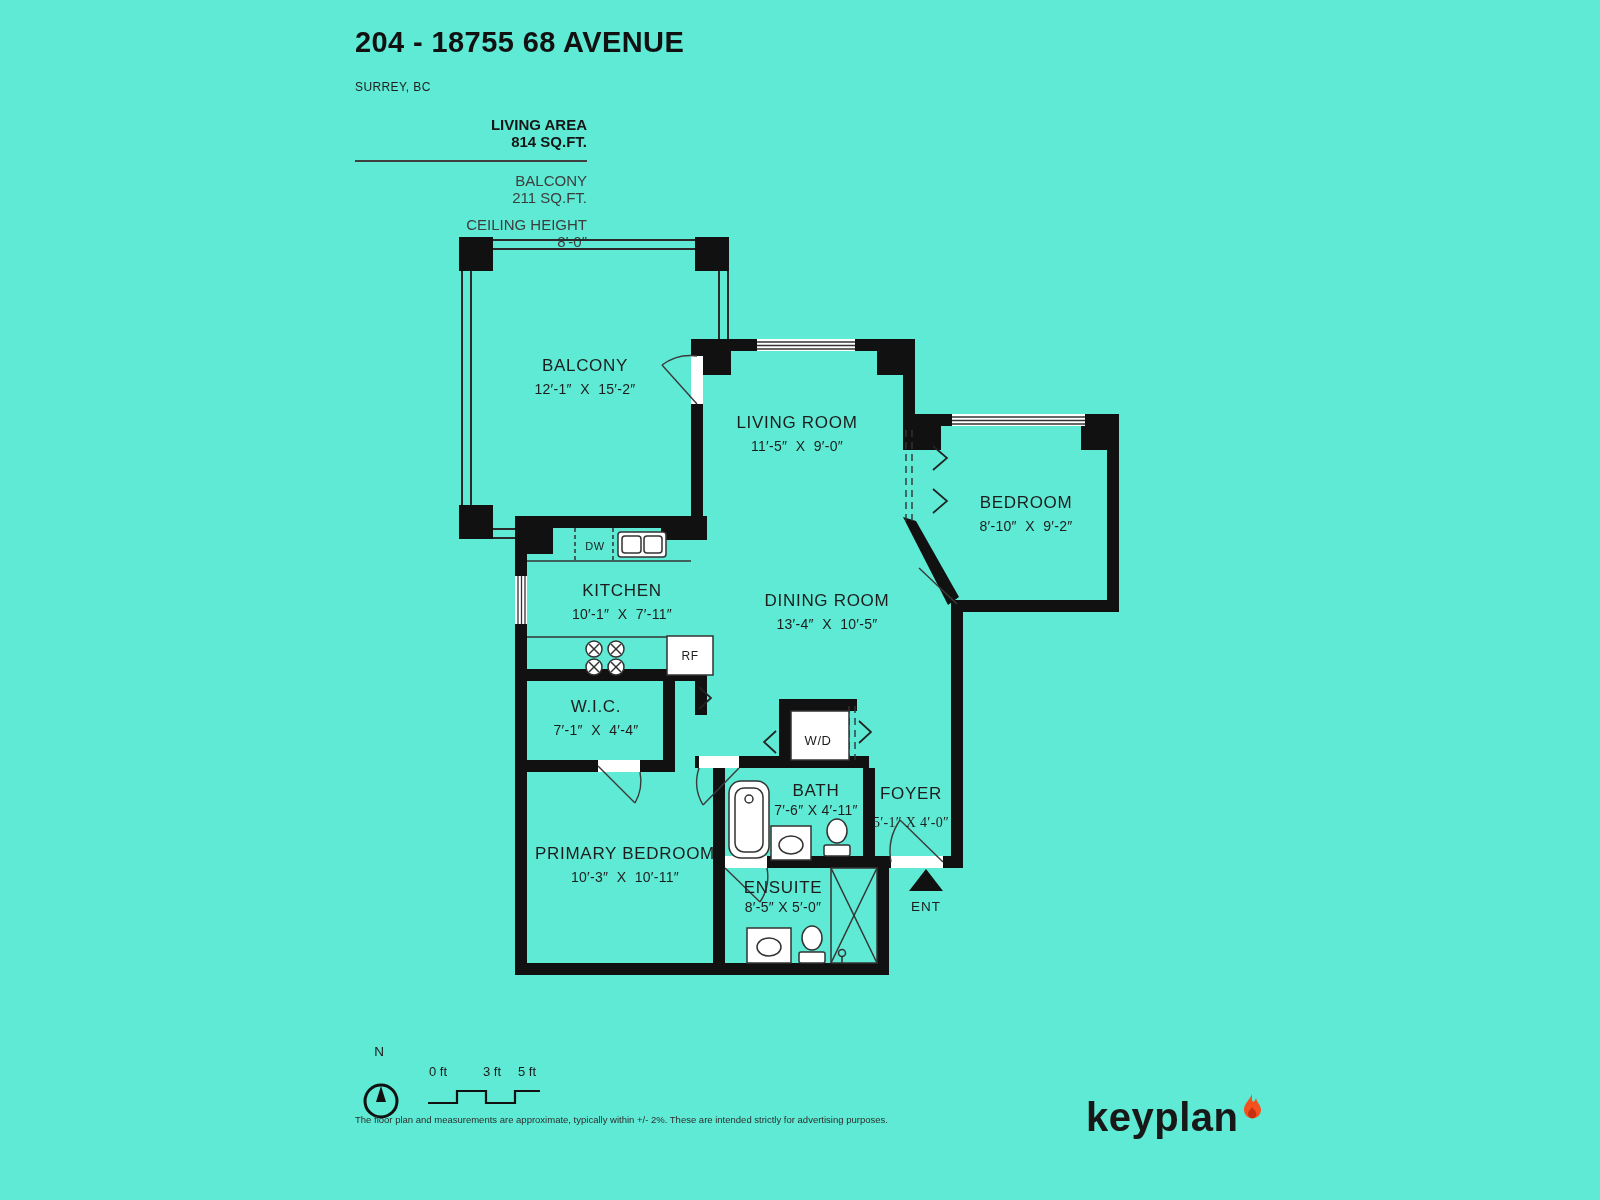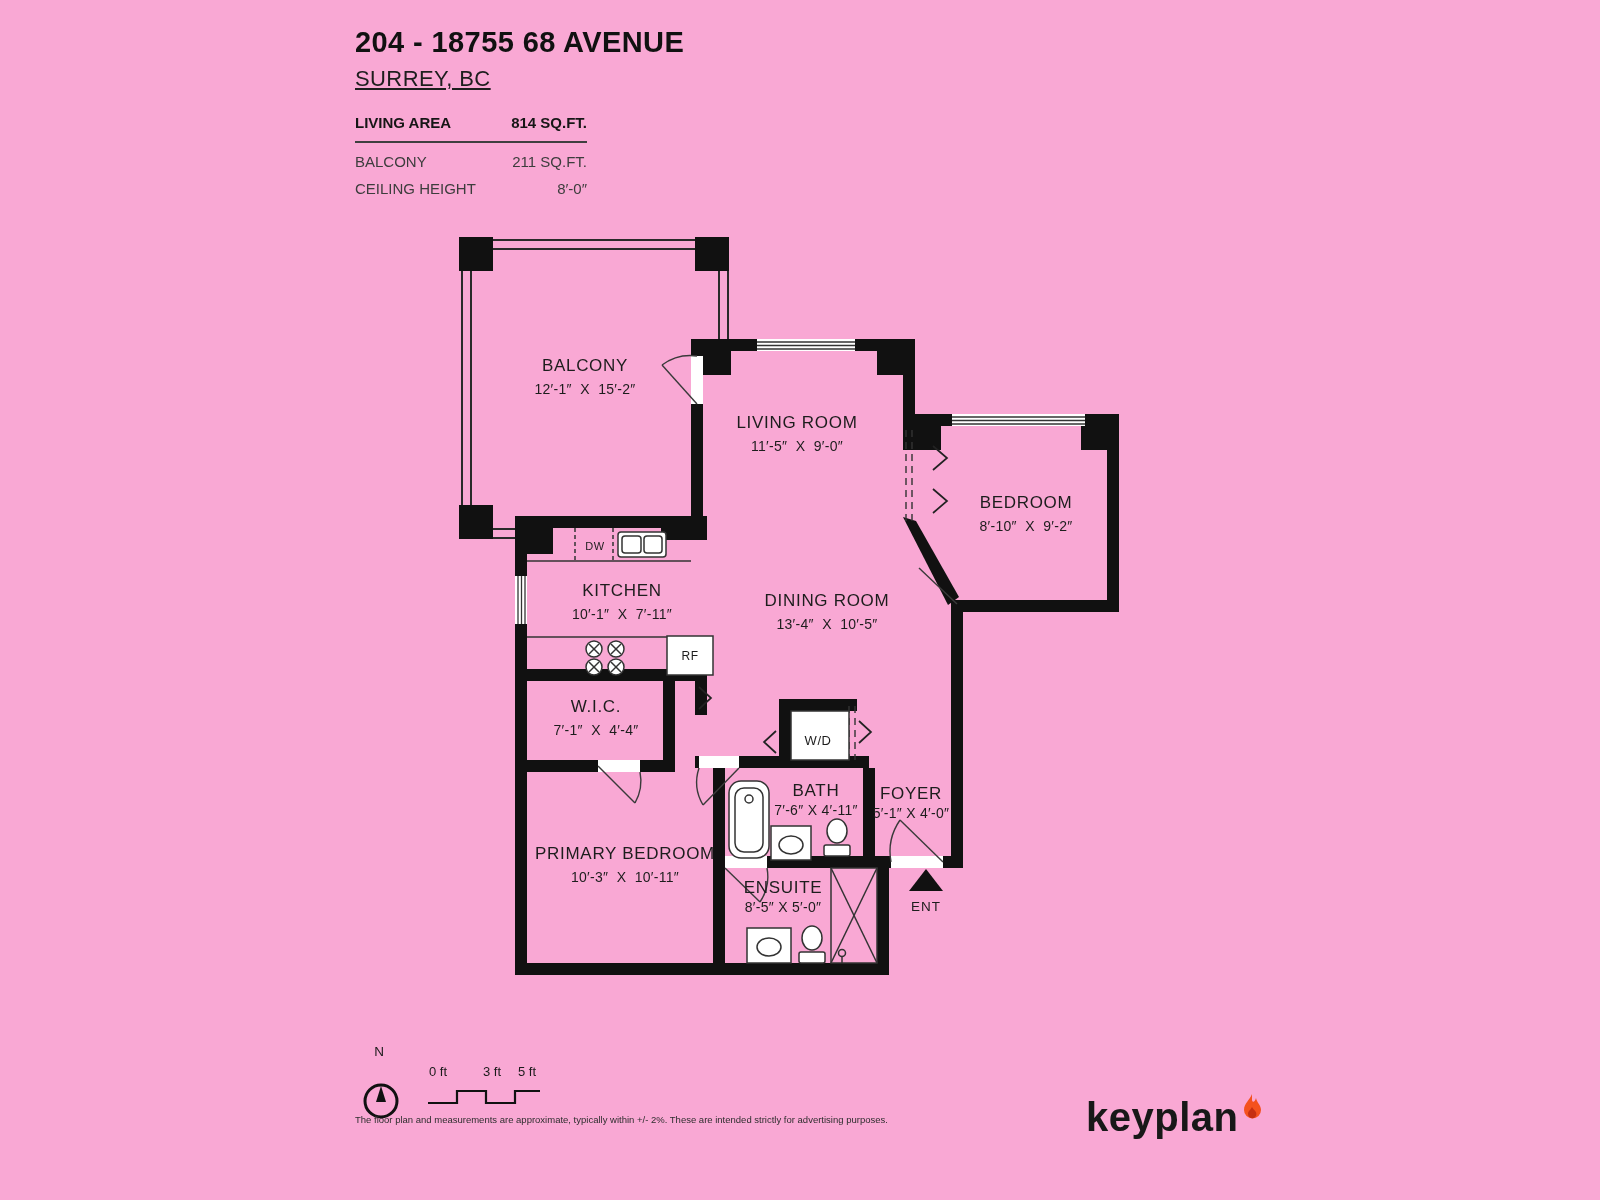--- a/index.html
+++ b/index.html
@@ -1,25 +1,25 @@
 <!DOCTYPE html>
 <html><head>
 <meta charset="utf-8">
 <style>
   html,body{margin:0;padding:0;background:#ffffff;}
   .page{
-    position:relative;width:1600px;height:1200px;background:#f9a8d4;
+    position:relative;width:1600px;height:1200px;background:#5eead4;
     font-family:"Liberation Sans", sans-serif;color:#1b1b1b;overflow:hidden;
   }
   
   .plan-header{position:absolute;left:355px;top:26px;}
   .plan-title{margin:0;font-size:29px;font-weight:700;letter-spacing:.4px;color:#111;}
-  .plan-subtitle{font-size:22px;margin-top:7px;letter-spacing:.4px;color:#1e1e1e;text-decoration:underline;}
+  .plan-subtitle{font-size:12px;margin-top:21px;letter-spacing:.4px;color:#1e1e1e;}
   .stats{width:232px;margin-top:18px;font-size:15px;}
-  .stat-row{display:flex;justify-content:space-between;align-items:flex-end;}
+  .stat-row{display:flex;justify-content:space-between;align-items:flex-end;flex-direction:column;}
   .stat-row.main{font-weight:700;padding:4px 0 10px;border-bottom:2px solid #3f3f3f;color:#161616;}
   .stat-row.sub{padding-top:10px;color:#3d3d3d;}
   
   .plan-svg{position:absolute;left:0;top:0;width:1600px;height:1200px;}
   
   .room-label{position:absolute;transform:translateX(-50%);text-align:center;z-index:2;}
   .room-name{font-size:17px;letter-spacing:.7px;color:#1d1d1d;white-space:pre;}
   .room-dims{font-size:14px;margin-top:5px;letter-spacing:.3px;color:#1d1d1d;white-space:pre;}
   .small-label{position:absolute;transform:translate(-50%,-50%);color:#1d1d1d;z-index:2;letter-spacing:.5px;}
   .lbl-dw{font-size:11px;}
@@ -246,21 +246,21 @@
   <div class="room-label" style="left:596px;top:697px;">
     <div class="room-name">W.I.C.</div>
     <div class="room-dims">7′-1″  X  4′-4″</div>
   </div>
   <div class="room-label" style="left:816px;top:781px;">
     <div class="room-name">BATH</div>
     <div class="room-dims" style="margin-top:1px;">7′-6″ X 4′-11″</div>
   </div>
   <div class="room-label" style="left:911px;top:784px;">
     <div class="room-name">FOYER</div>
-    <div class="room-dims" style="margin-top:1px;">5′-1″ X 4′-0″</div>
+    <div class="room-dims" style="margin-top:11px;font-family:Liberation Serif, serif;">5′-1″ X 4′-0″</div>
   </div>
   <div class="room-label" style="left:625px;top:844px;">
     <div class="room-name">PRIMARY BEDROOM</div>
     <div class="room-dims">10′-3″  X  10′-11″</div>
   </div>
   <div class="room-label" style="left:783px;top:878px;">
     <div class="room-name">ENSUITE</div>
     <div class="room-dims" style="margin-top:1px;">8′-5″ X 5′-0″</div>
   </div>
 

